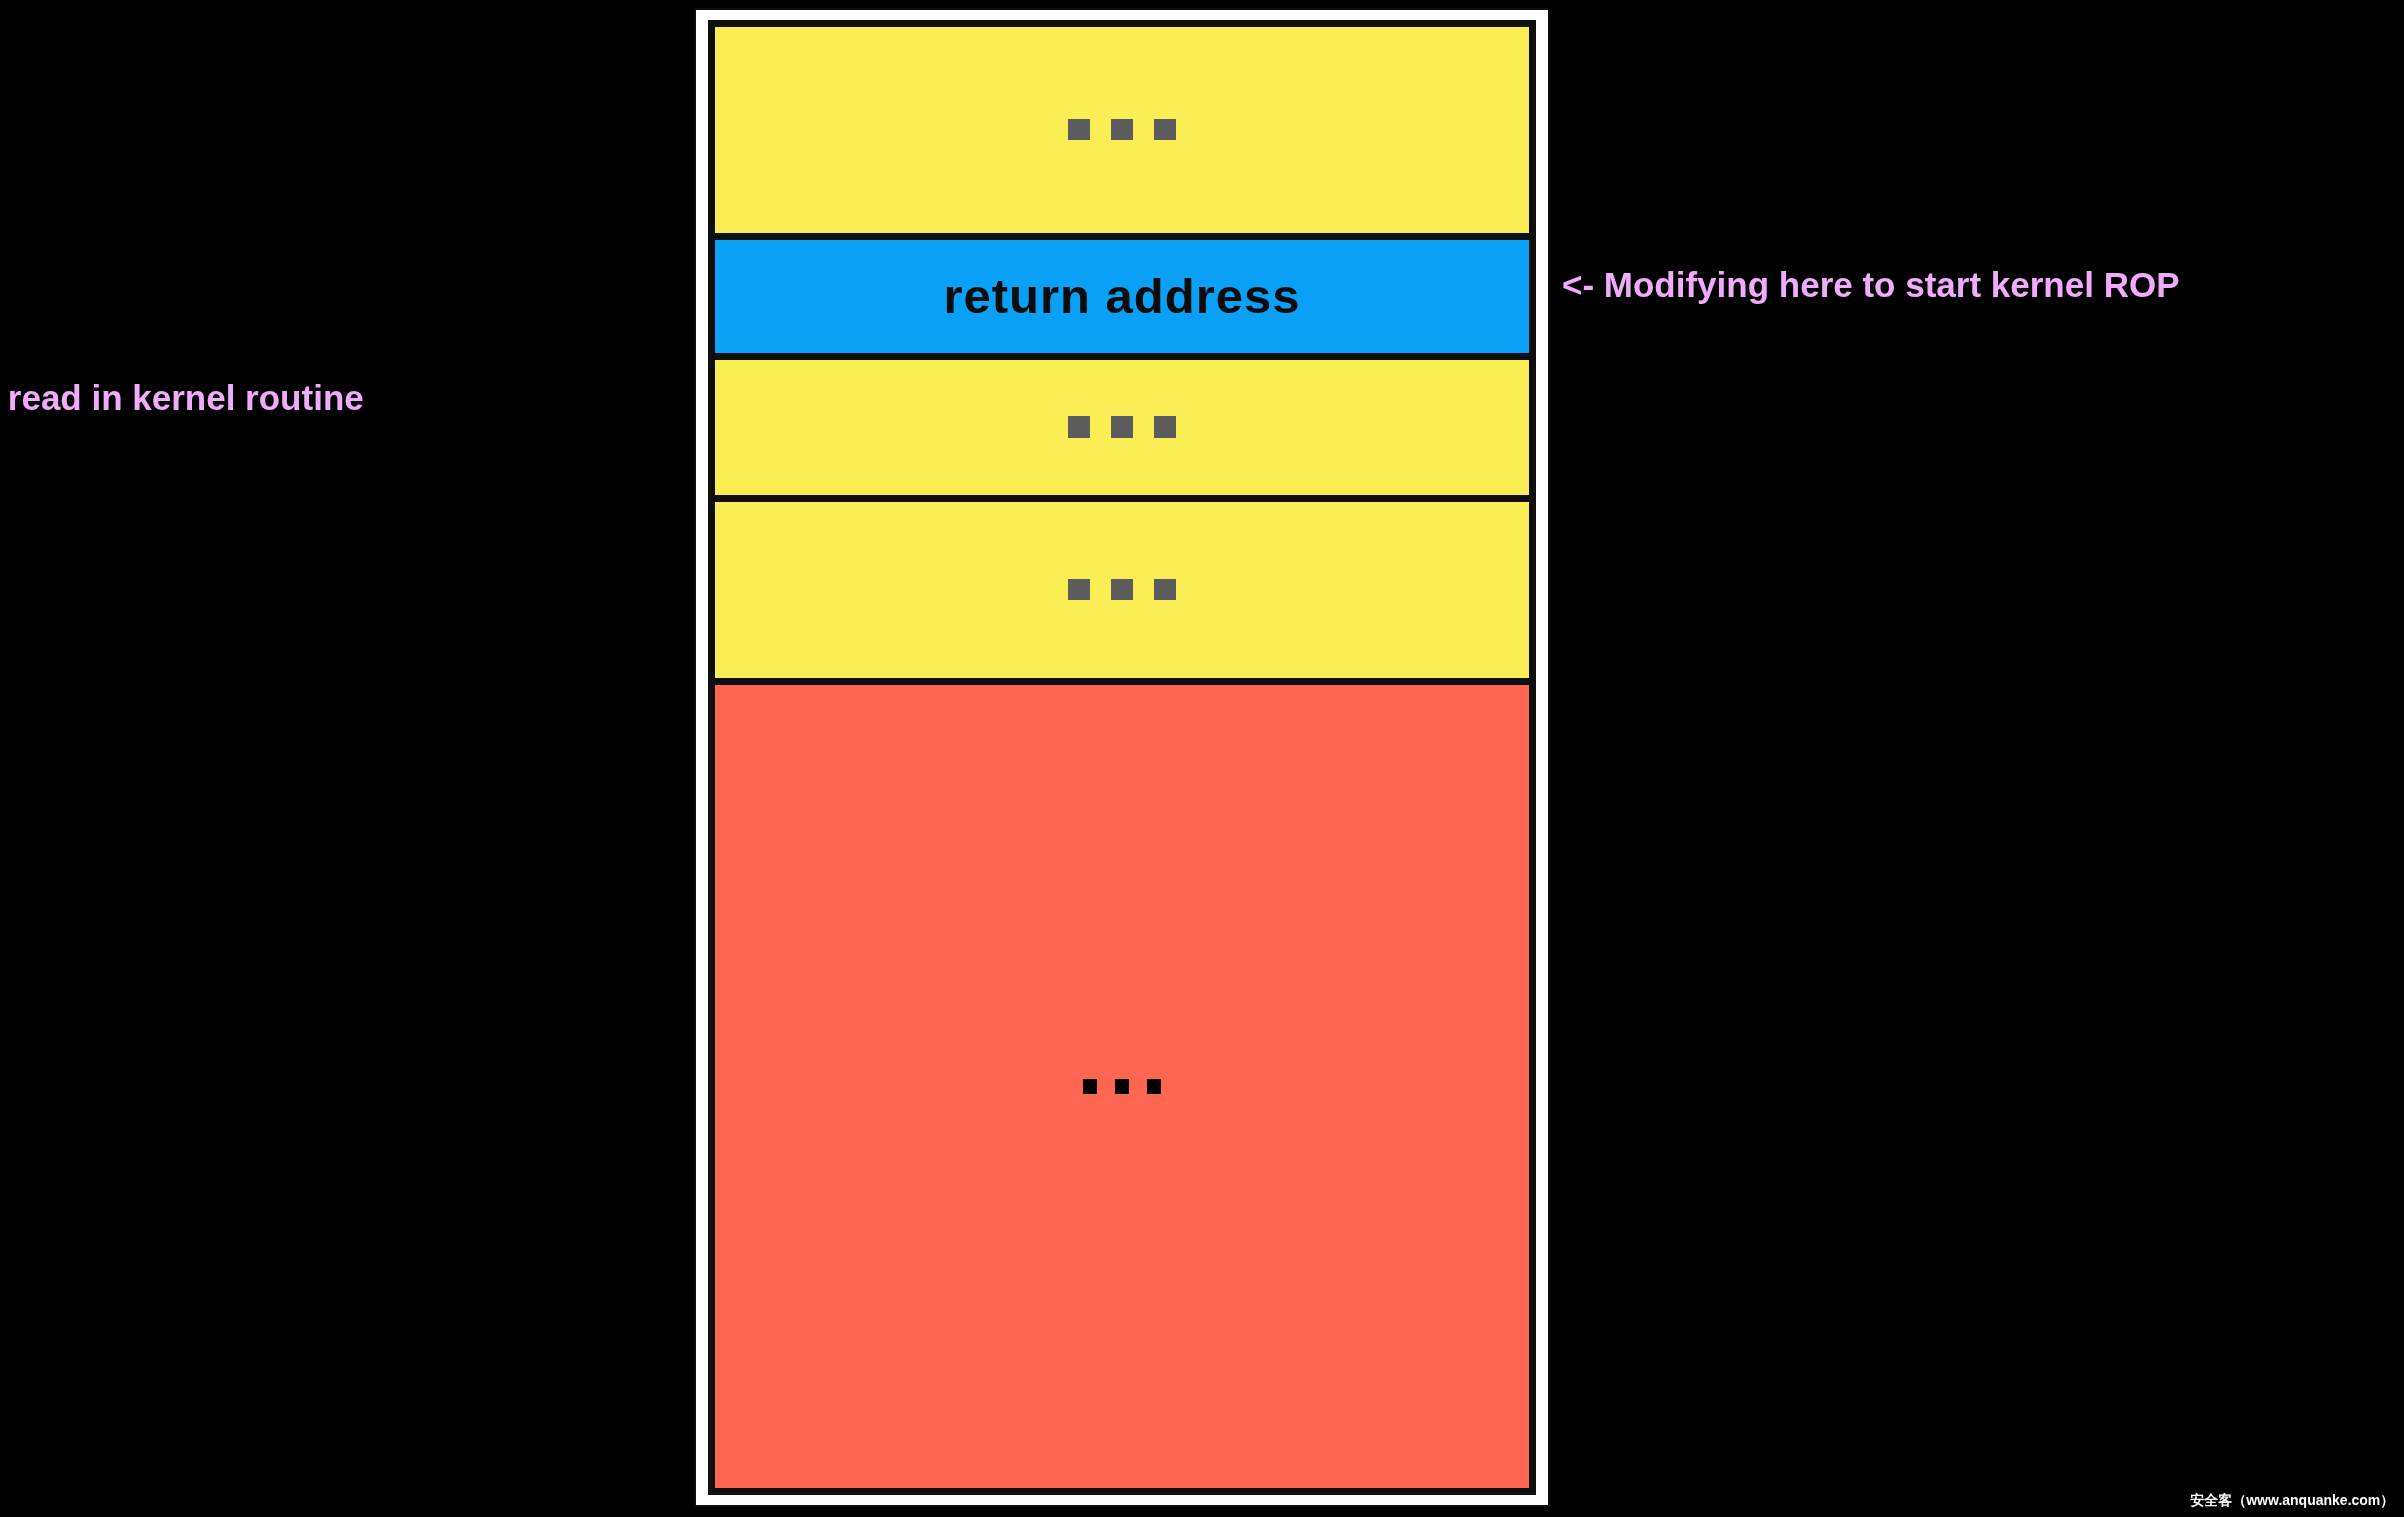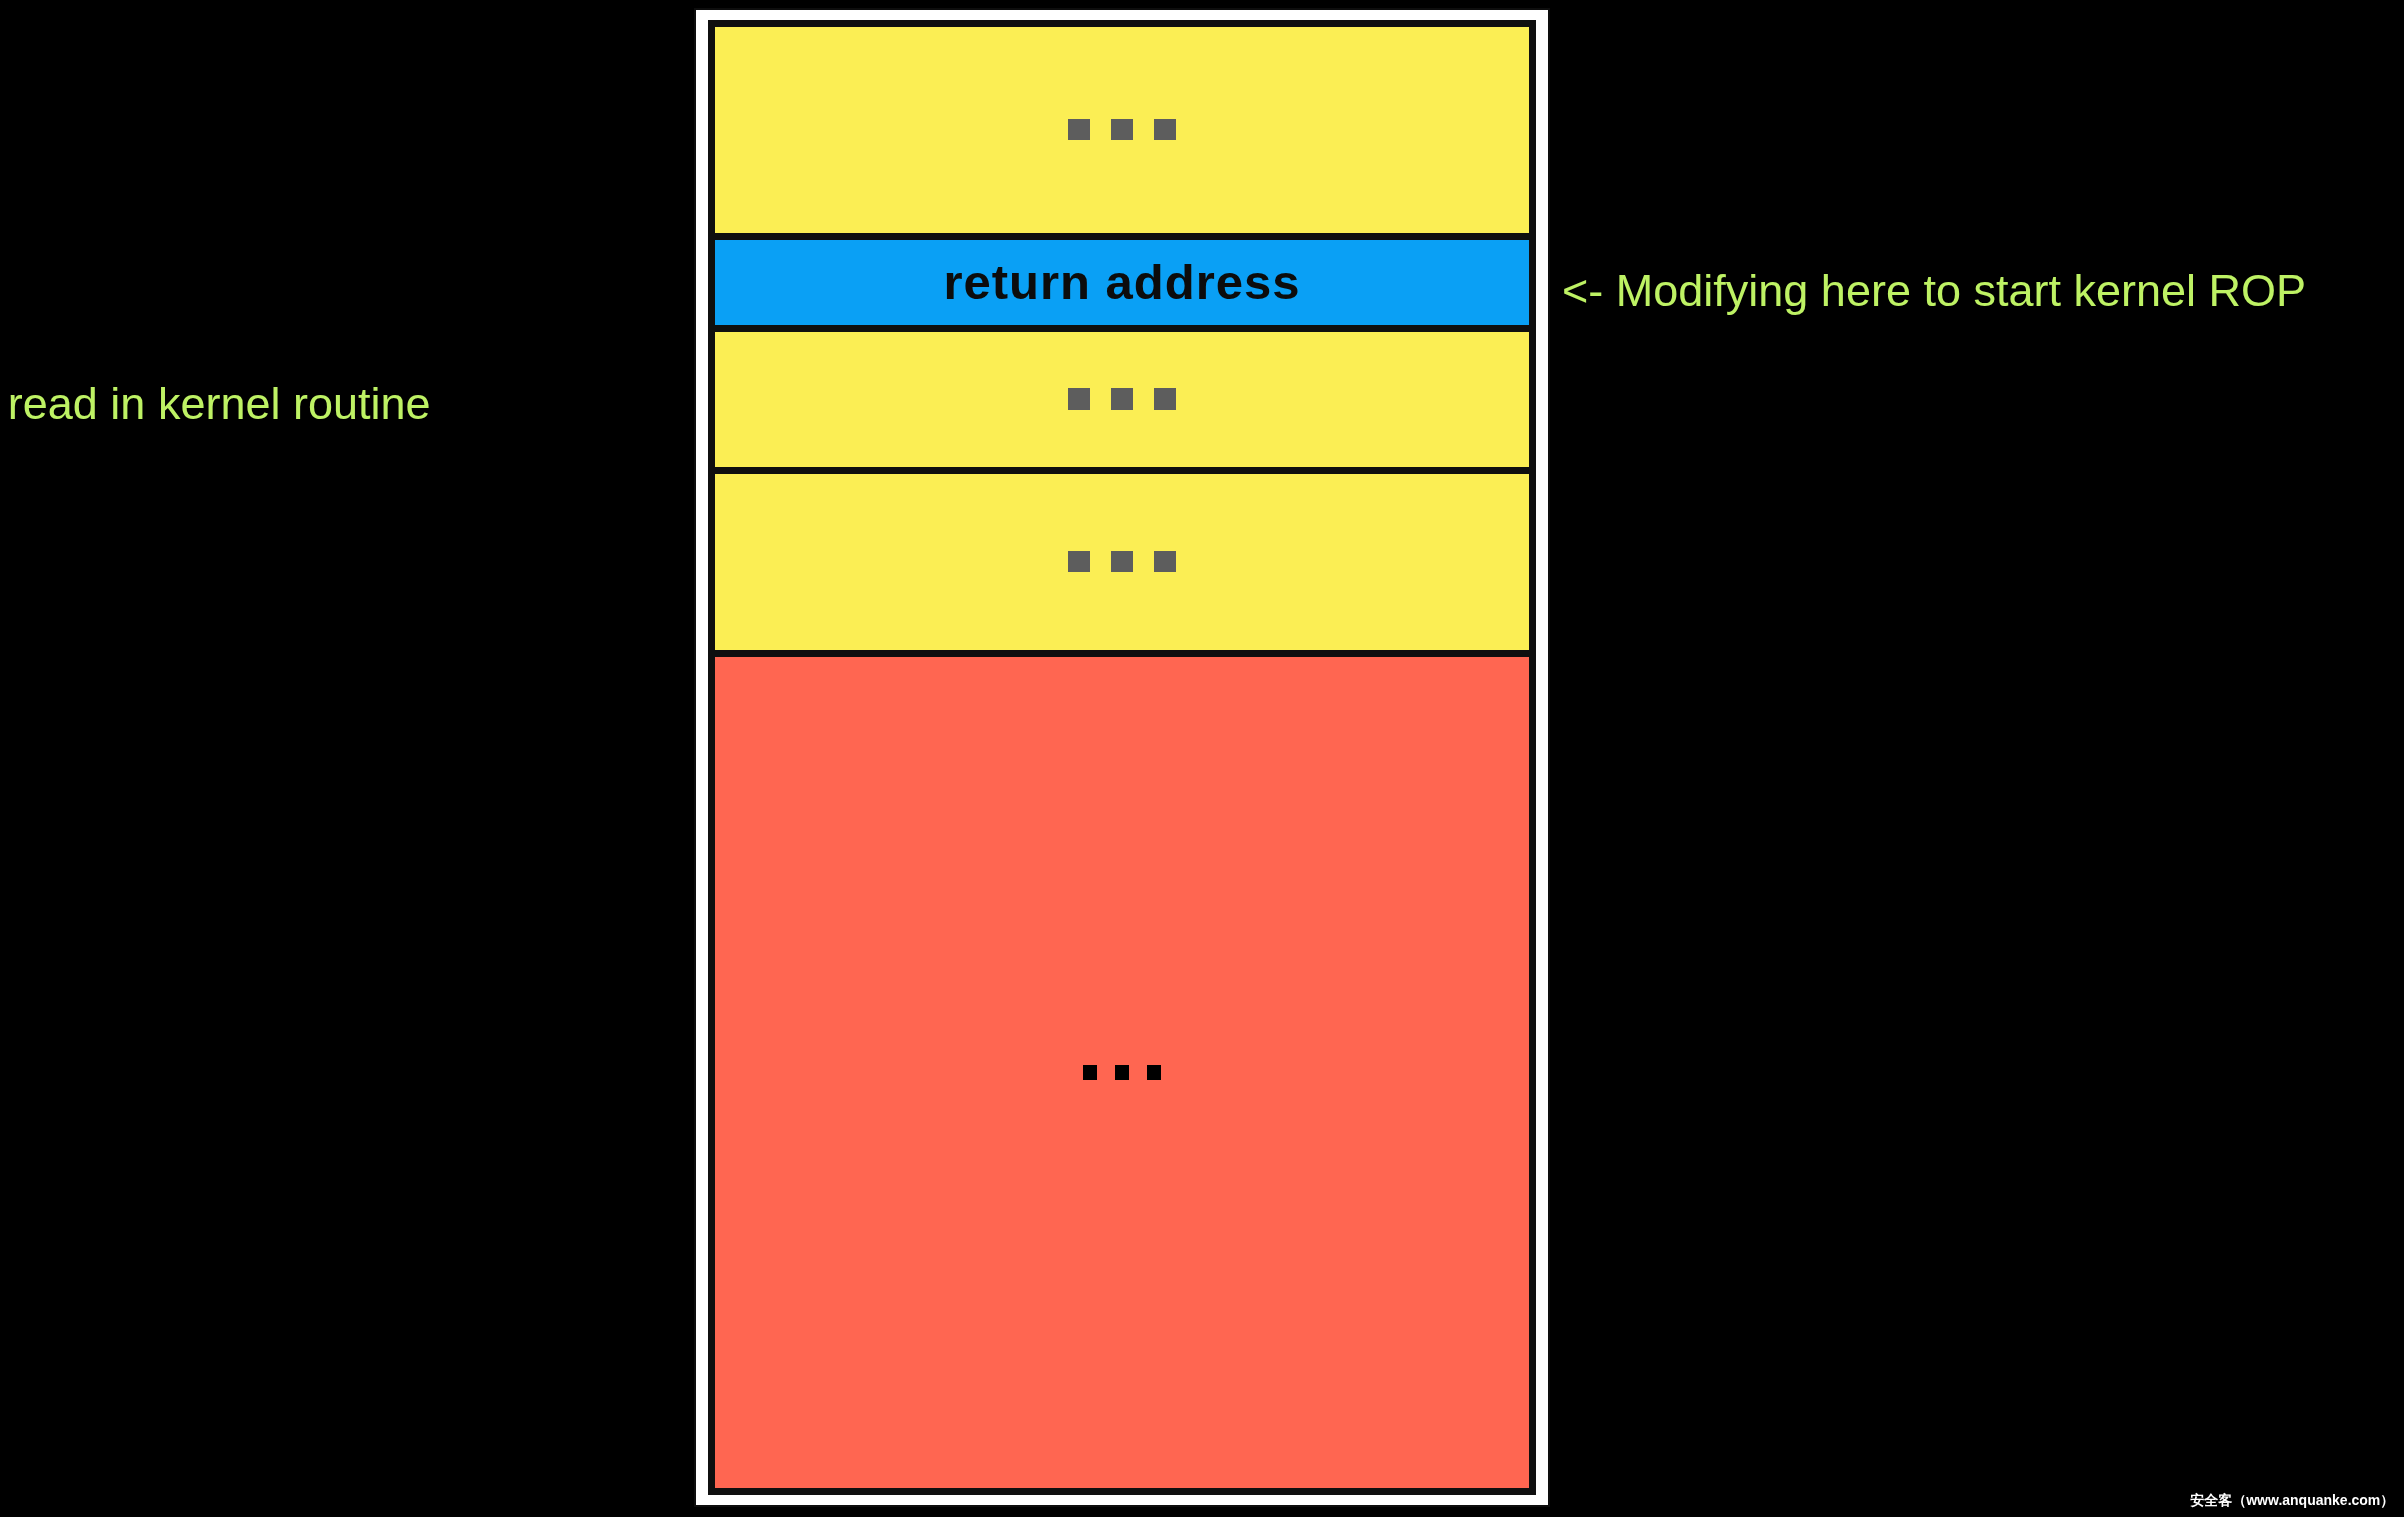--- a/index.html
+++ b/index.html
@@ -42,21 +42,21 @@
     justify-content: center;
     border-bottom: 7.8px solid #0f0f0f;
   }
   .row:last-child { border-bottom: none; }
 
   .row-yellow { background: #fbee54; }
   .row-blue   { background: #0aa0f5; }
   .row-red    { background: #ff6651; flex: 1 1 auto; }
 
   .h-filler-top  { height: 213px; }
-  .h-value       { height: 92px; justify-content: center; }
+  .h-value       { height: 120px; justify-content: center; }
   .h-filler-mid1 { height: 142px; }
   .h-filler-mid2 { height: 183px; }
 
   .cell-label {
     font-size: 49px;
     font-weight: bold;
     color: #0c0c0c;
     letter-spacing: 1px;
   }
 
@@ -72,23 +72,23 @@
   .row-red .ellipsis i {
     width: 14.6px;
     height: 14.6px;
     background: #000000;
     margin: 0 8.8px;
   }
 
   
   .note {
     position: absolute;
-    font-size: 45px;
-    font-weight: normal;
-    color: #bef264;
+    font-size: 35px;
+    font-weight: bold;
+    color: #f0abfc;
     white-space: nowrap;
   }
   .note-left  { left: 7.8px;    top: 378px; }
   .note-right { left: 1562px; top: 265px; }
 
   
   .watermark {
     position: absolute;
     right: 10.7px;
     bottom: 6.8px;

